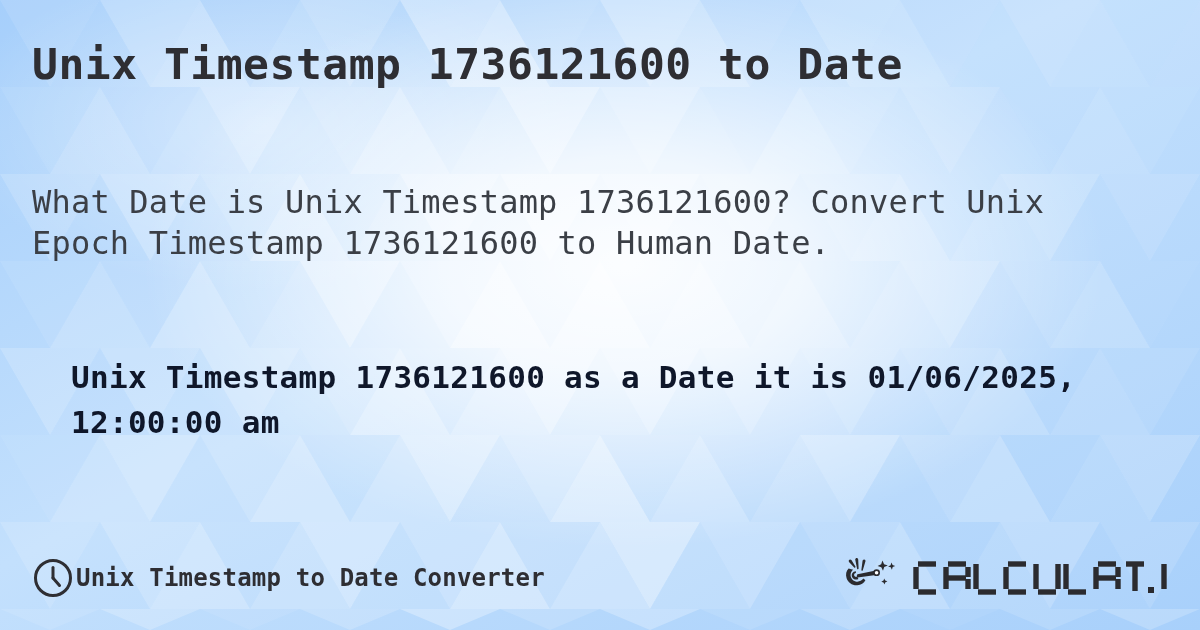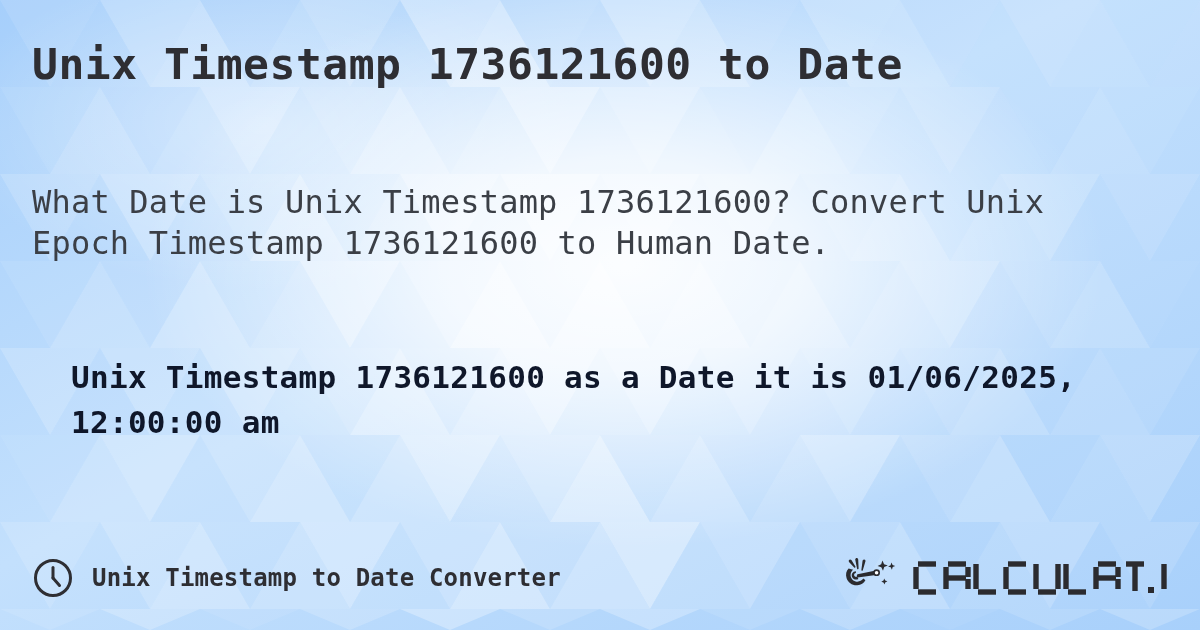--- a/index.html
+++ b/index.html
@@ -66,21 +66,21 @@
     position:absolute;
     left:32px; right:26px; bottom:24px;
     height:56px;
     display:flex;
     align-items:center;
     justify-content:space-between;
   }
   .footer-left {
     display:flex;
     align-items:center;
-    gap:18px;
+    gap:2px;
   }
   .clock-icon { display:block; flex:0 0 auto; }
   .footer-label {
     font-size:24px;
     font-weight:700;
     color:#2e2e33;
     letter-spacing:0.2px;
     white-space:nowrap;
   }
   .brand {

